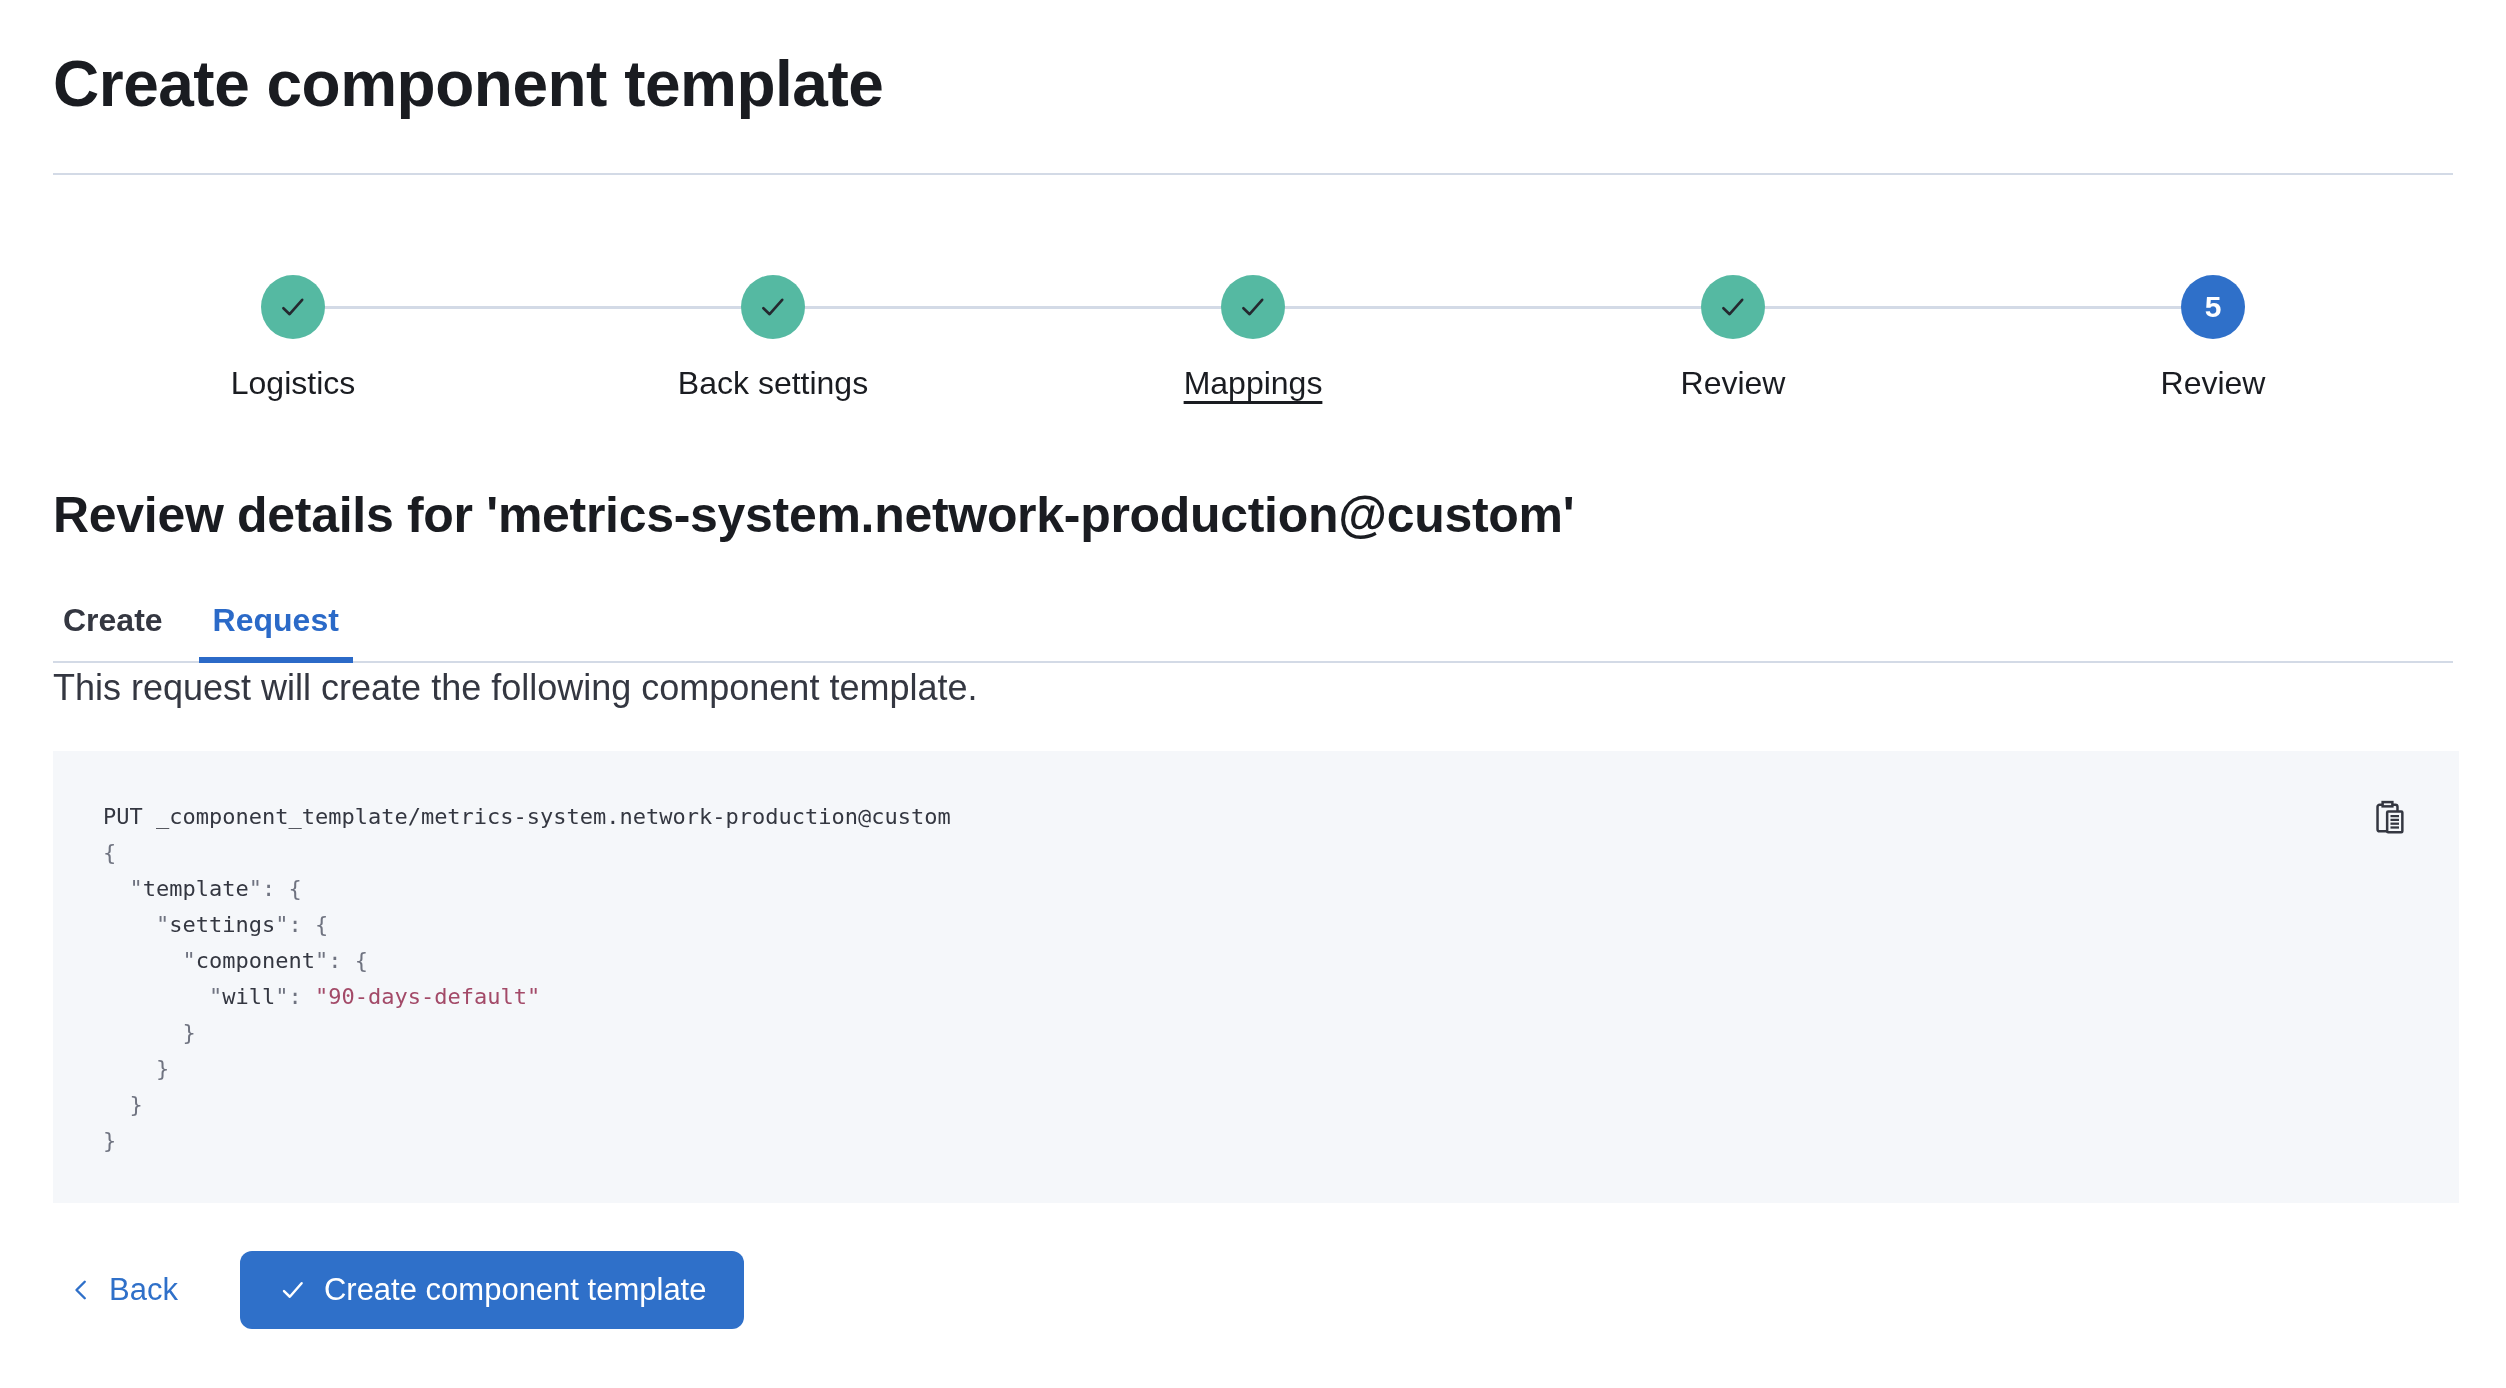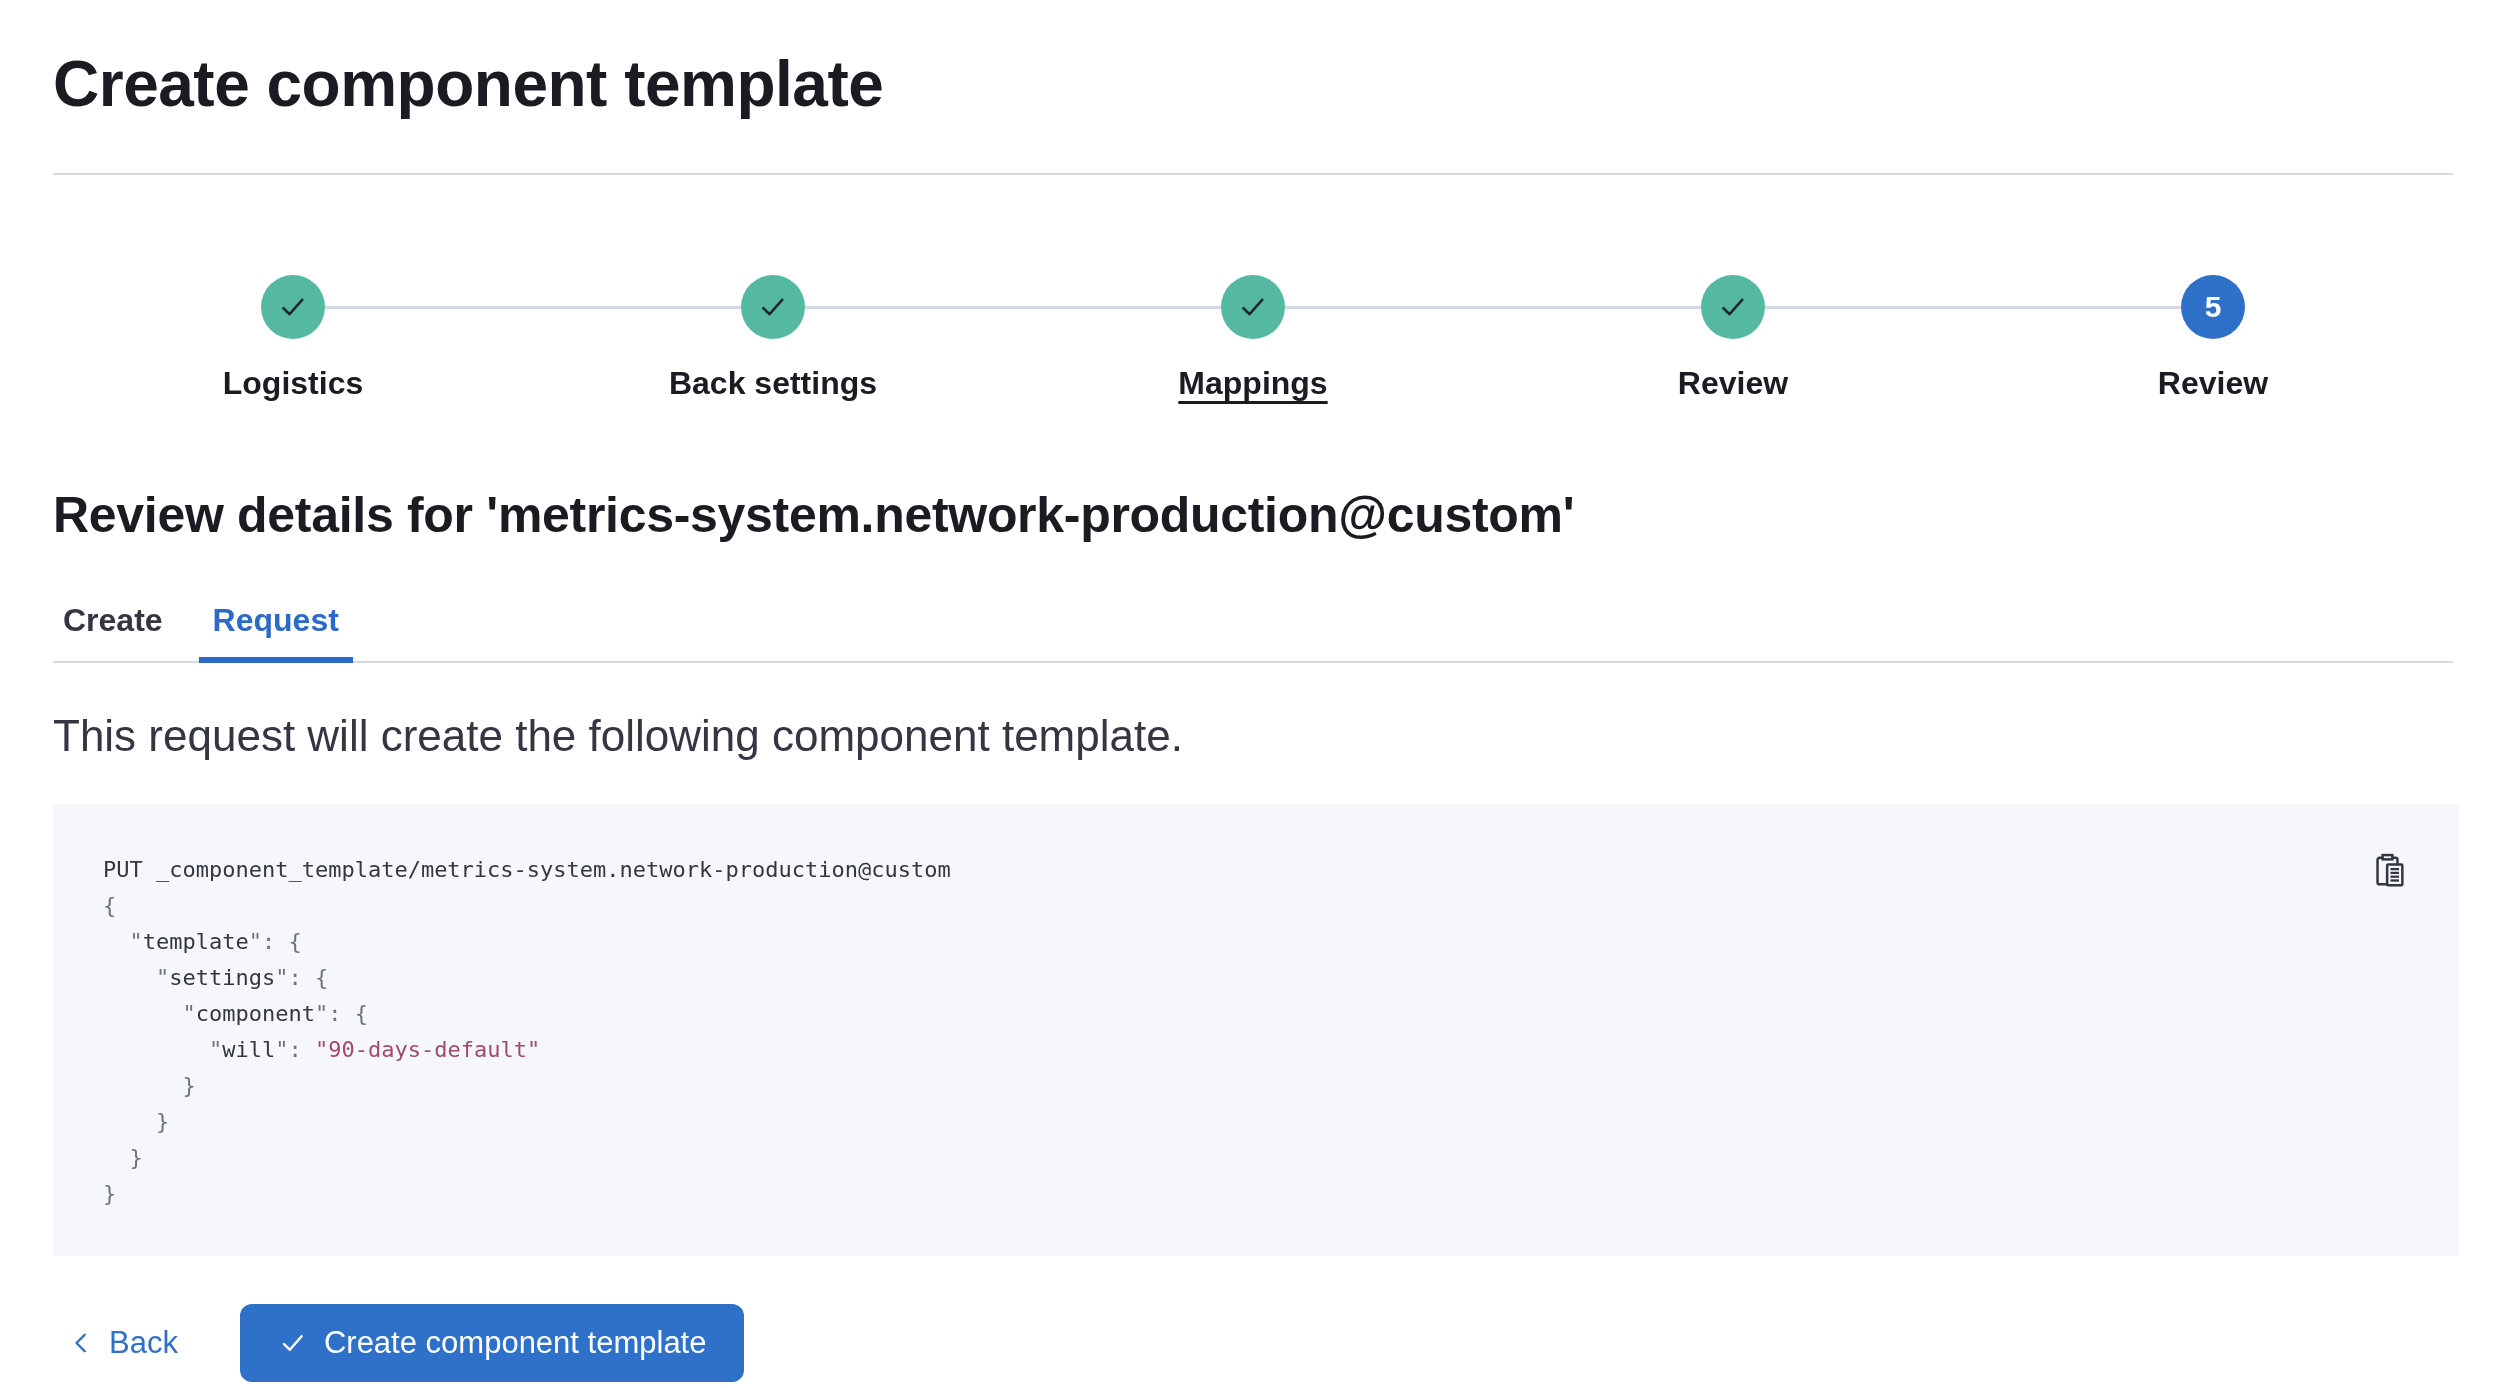--- a/index.html
+++ b/index.html
@@ -75,21 +75,21 @@
   .step-num{
     display:none;
     color:#ffffff;
     font-size:30px;
     font-weight:700;
   }
   .step.current .step-num{display:block;}
   .step-label{
     margin-top:26px;
     font-size:32px;
-    font-weight:700;
+    font-weight:400;
     color:var(--heading);
   }
   .step-label.underlined{
     text-decoration:underline;
     text-decoration-thickness:3px;
     text-underline-offset:7px;
   }
   
   h2.review-heading{
     margin-top:84px;
@@ -116,22 +116,21 @@
   .tab:first-child{margin-left:-4px;}
   .tab.active{color:var(--link);}
   .tab.active::after{
     content:'';
     position:absolute;
     left:0;right:0;bottom:-2px;
     height:6px;
     background:var(--link);
   }
   .description{
-    margin-top:42px;
-    font-size:44px;
+    font-size:36px;
     line-height:1.4;
     color:var(--text);
   }
   
   .code-panel{
     position:relative;
     margin-top:38px;
     width:2406px;
     background:var(--panel-bg);
     padding:48px 50px 44px 50px;

